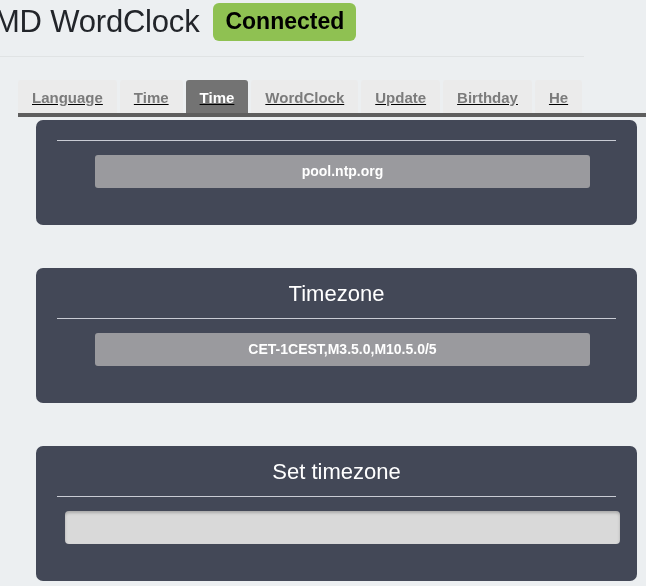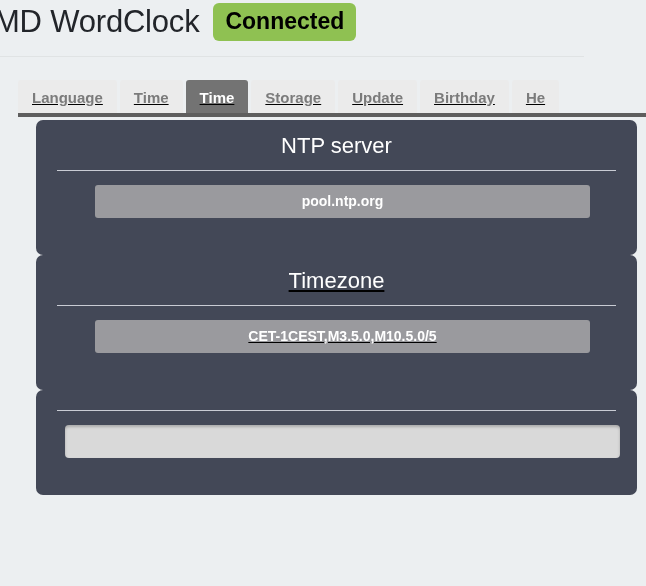--- a/index.html
+++ b/index.html
@@ -104,21 +104,21 @@
   .card {
     position: relative;
     margin: 0 0 0 36px;
     width: 601px;
     background: #434857;
     border-radius: 7px;
     box-sizing: border-box;
     padding: 11px 0 0 0;
   }
   .card + .card {
-    text-decoration: underline;
+    margin-top: 43px;
   }
   .card-title {
     text-align: center;
     color: #ffffff;
     font-size: 22px;
     font-weight: 400;
     line-height: 30px;
   }
   .card-divider {
     height: 1px;
@@ -173,46 +173,46 @@
     <div class="header-inner">
       <span class="app-title">MD WordClock</span>
       <span class="status-badge">Connected</span>
     </div>
   </div>
 
   <div class="tabbar">
     <div class="tab">Language</div>
     <div class="tab">Time</div>
     <div class="tab active">Time</div>
-    <div class="tab">Storage</div>
+    <div class="tab">WordClock</div>
     <div class="tab">Update</div>
     <div class="tab">Birthday</div>
     <div class="tab">He</div>
   </div>
   <div class="tab-underline"></div>
 
   <div class="content">
 
     <div class="card">
-      <div class="card-title">NTP server</div>
       <div class="card-divider"></div>
       <div class="card-body">
         <div class="readonly-field">pool.ntp.org</div>
       </div>
     </div>
 
     <div class="card">
       <div class="card-title">Timezone</div>
       <div class="card-divider"></div>
       <div class="card-body">
         <div class="readonly-field">CET-1CEST,M3.5.0,M10.5.0/5</div>
       </div>
     </div>
 
     <div class="card">
+      <div class="card-title">Set timezone</div>
       <div class="card-divider"></div>
       <div class="card-body">
         <input class="text-input" type="text" placeholder="" style="">
       </div>
     </div>
 
   </div>
 </div>
 
 </body></html>

